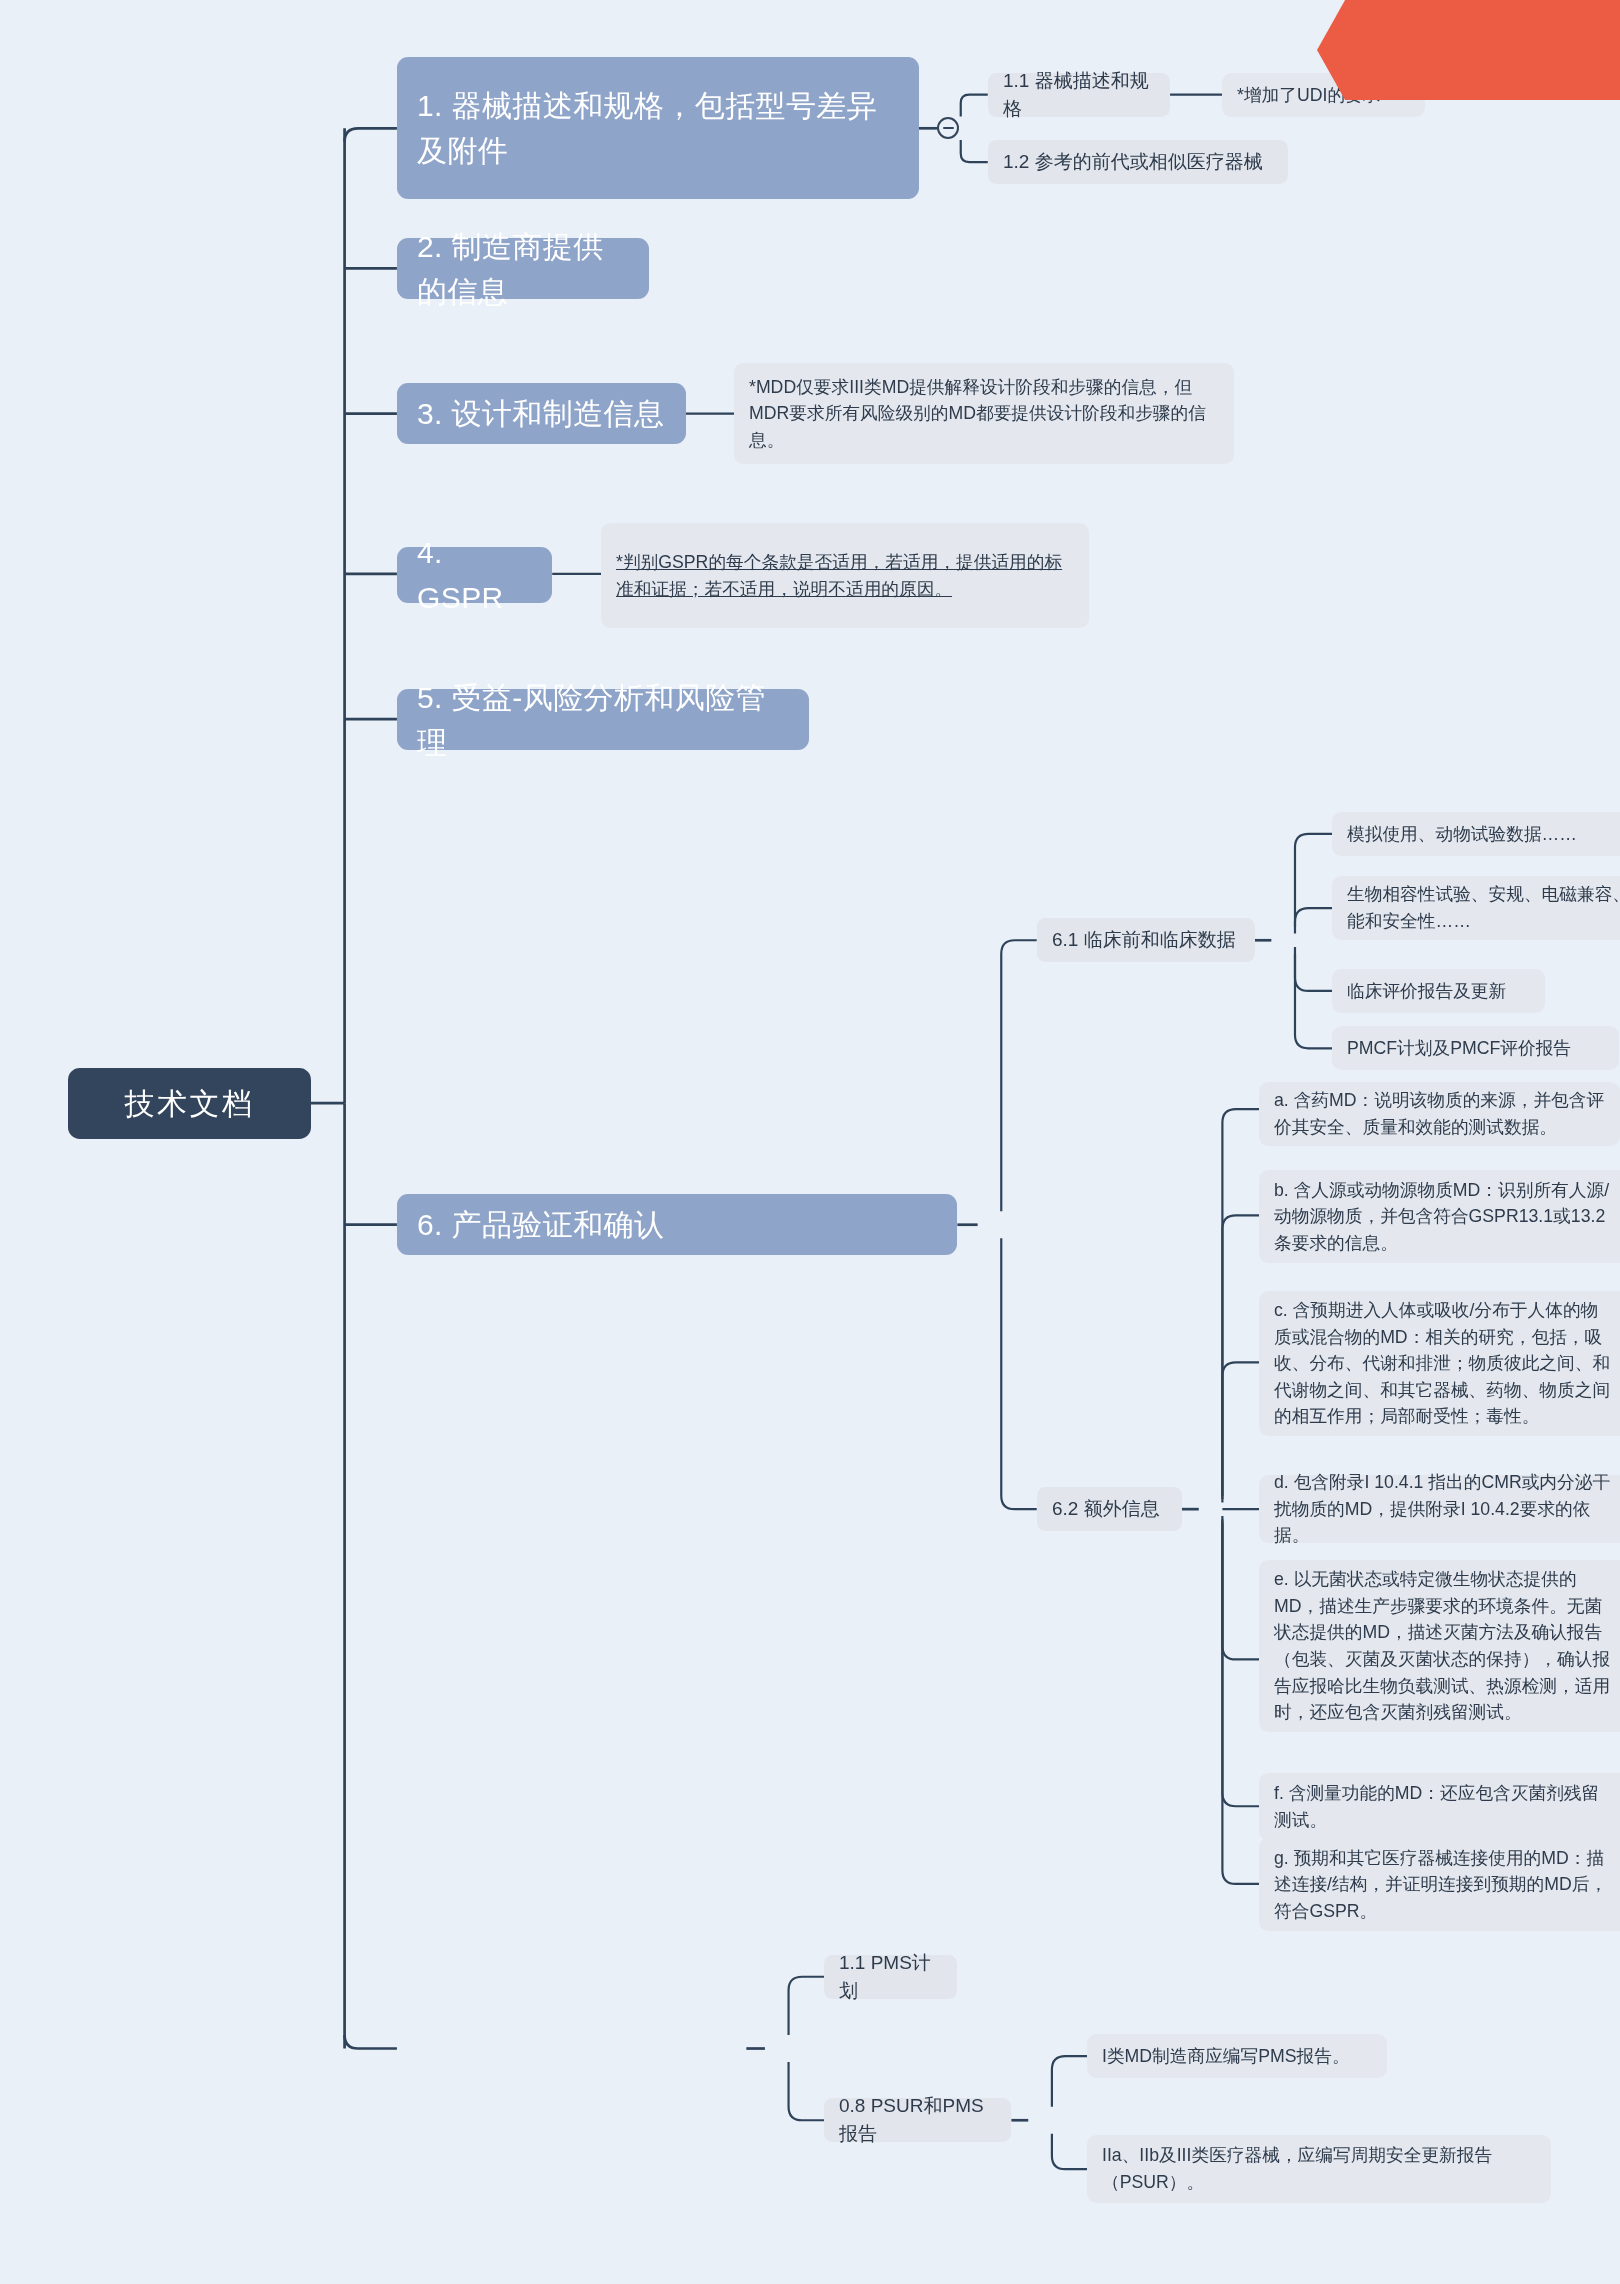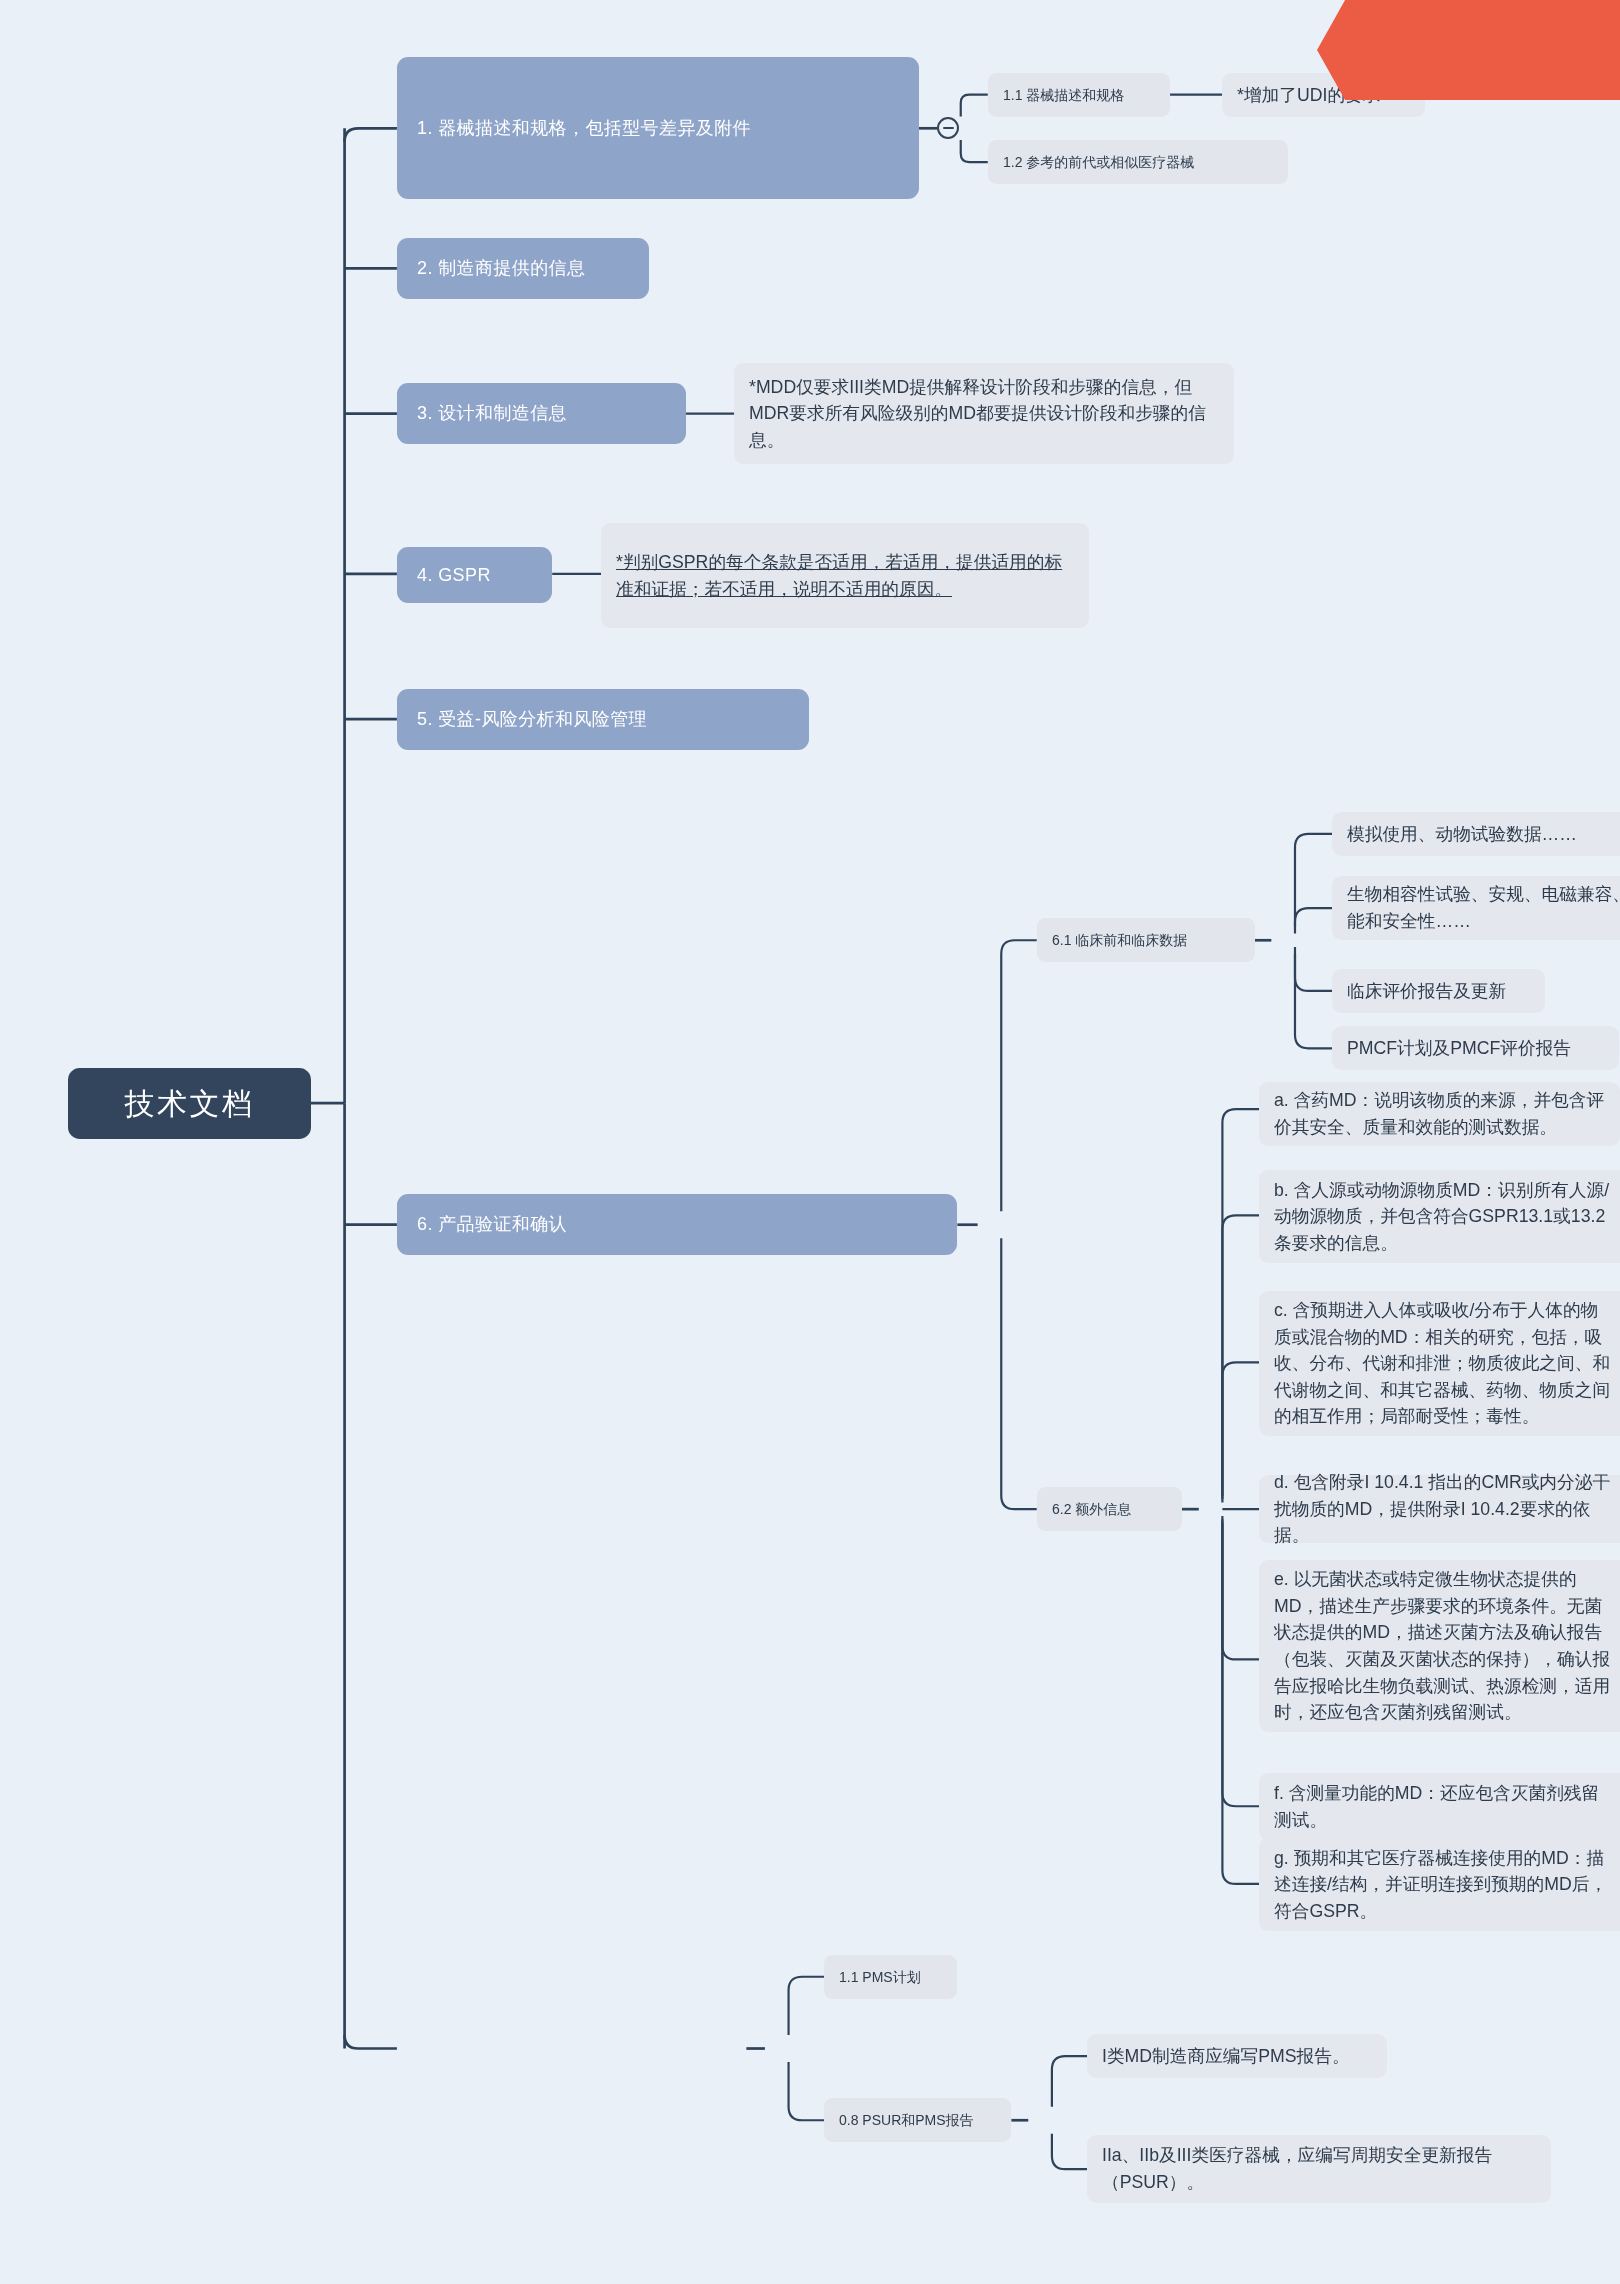--- a/index.html
+++ b/index.html
@@ -51,31 +51,31 @@
     padding: 19px 29px;
     border-radius: 11.8px;
     letter-spacing: 2.5px;
     justify-content: center;
   }
 
   
   .node.lvl1 {
     background: #8fa4c9;
     color: #ffffff;
-    font-size: 18px;
+    font-size: 30px;
     padding: 13.5px 20px;
     border-radius: 11px;
     letter-spacing: 0.4px;
   }
 
   
   .node.lvl2 {
     background: #e2e6ec;
     color: #2e3b4c;
-    font-size: 14px;
+    font-size: 19px;
     padding: 10px 15px;
     border-radius: 8.4px;
   }
 
   
   .node.note {
     background: #e4e8ee;
     color: #2e3b4c;
     font-size: 17.7px;
     padding: 11px 15px;

